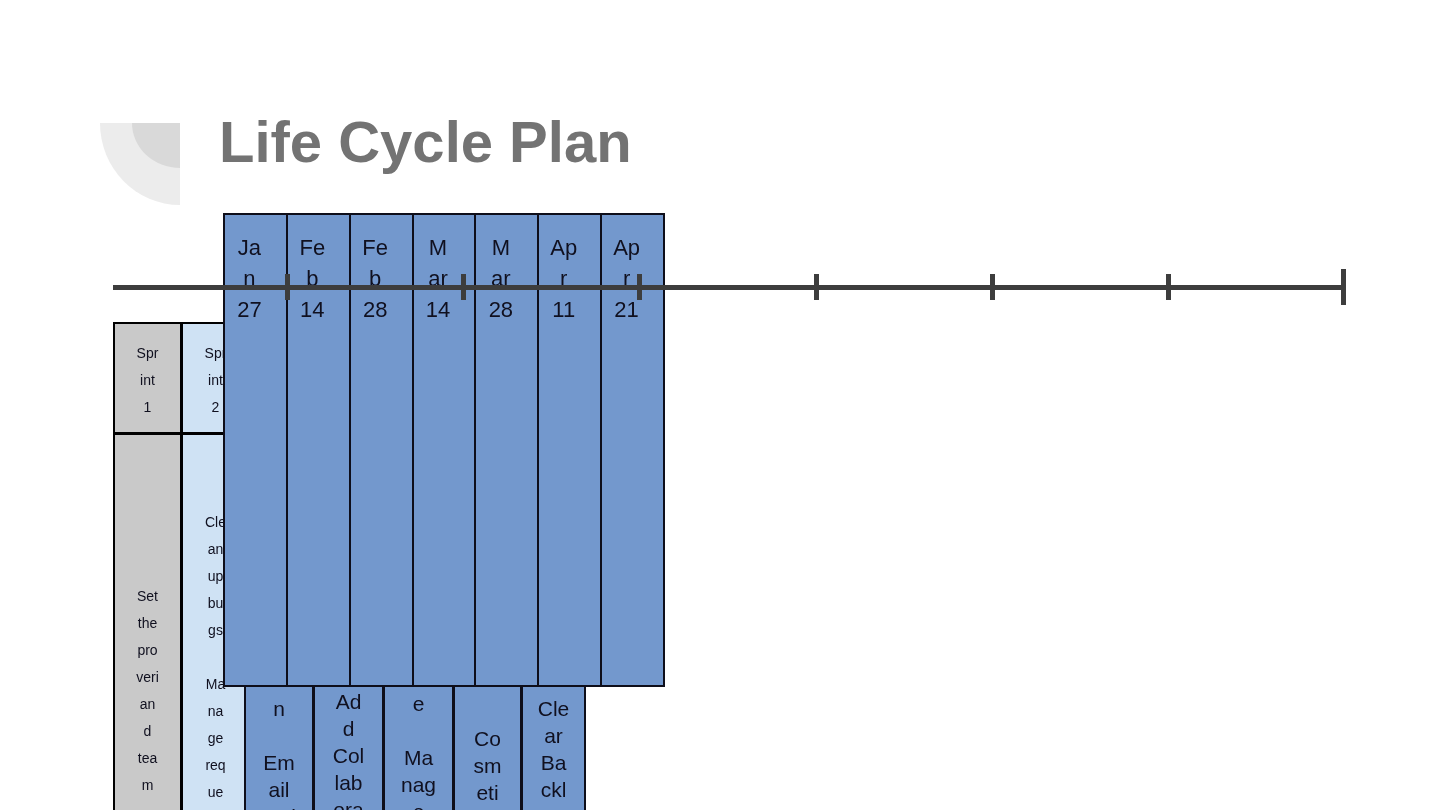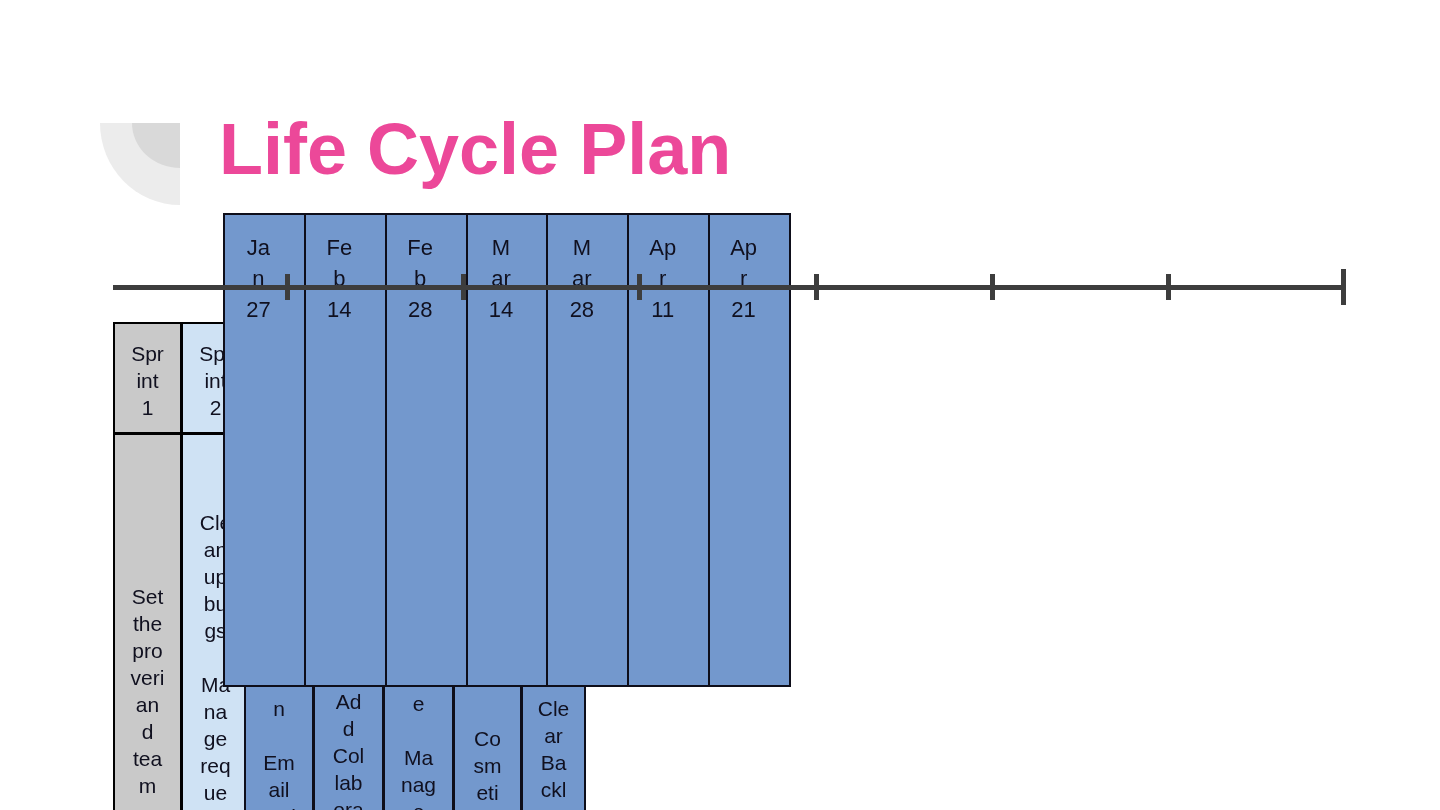--- a/index.html
+++ b/index.html
@@ -5,45 +5,45 @@
   html,body{margin:0;padding:0;background:#ffffff;}
   .stage{position:relative;width:1440px;height:810px;background:#ffffff;overflow:hidden;
          font-family:"Liberation Sans",sans-serif;}
 
   
   .deco-outer{position:absolute;left:100px;top:123px;width:80px;height:82px;
               background:#ececec;border-radius:0 0 0 100%;z-index:0;}
   .deco-inner{position:absolute;left:132px;top:123px;width:48px;height:45px;
               background:#d9d9d9;border-radius:0 0 0 100%;z-index:0;}
 
-  .title{position:absolute;left:219px;top:108px;margin:0;font-size:72px;font-weight:bold;
-         color:#ec4899;letter-spacing:0;z-index:5;white-space:nowrap;}
+  .title{position:absolute;left:219px;top:108px;margin:0;font-size:58px;font-weight:bold;
+         color:#737373;letter-spacing:0;z-index:5;white-space:nowrap;}
 
   
   .cell{position:absolute;box-sizing:border-box;border:2px solid #000000;
-        text-align:center;font-size:21px;line-height:27px;color:#10101f;z-index:1;}
+        text-align:center;font-size:14px;line-height:27px;color:#10101f;z-index:1;}
   .gray{background:#c9c9c9;}
   .lblue{background:#cfe2f4;}
   .c-s1h{left:113px;top:322px;width:69px;height:112px;padding-top:16px;}
   .c-s2h{left:181px;top:322px;width:69px;height:112px;padding-top:16px;}
   .c-s1t{left:113px;top:433px;width:69px;height:500px;padding-top:148px;}
   .c-s2t{left:181px;top:433px;width:69px;height:500px;padding-top:74px;}
 
   
   .task{position:absolute;top:600px;height:270px;box-sizing:border-box;
         background:#7398cd;border:2px solid #0e0e1a;text-align:center;
         font-size:21px;line-height:27px;color:#10101f;z-index:2;}
   .t1{left:244px;width:70px;padding-top:93px;}
   .t2{left:313px;width:71px;padding-top:86px;}
   .t3{left:383px;width:71px;padding-top:88px;}
   .t4{left:453px;width:69px;padding-top:123px;}
   .t5{left:521px;width:65px;padding-top:93px;}
 
   
-  .months{position:absolute;left:223px;top:213px;width:568px;height:474px;display:flex;
+  .months{position:absolute;left:223px;top:213px;width:442px;height:474px;display:flex;
           box-sizing:border-box;border:2px solid #0e0e1a;background:#7398cd;z-index:3;}
   .month{flex:1;box-sizing:border-box;border-right:2px solid #0e0e1a;
          padding:17px 12px 0 0;text-align:center;font-size:22px;line-height:31px;color:#10101f;}
   .month:last-child{border-right:none;}
 
   
   .tl-line{position:absolute;left:113px;top:285px;width:1232px;height:5px;background:#3d3d3d;z-index:4;}
   .tick{position:absolute;top:274px;width:5px;height:26px;background:#3d3d3d;z-index:4;}
   .tick.k0{left:285px;} .tick.k1{left:461px;} .tick.k2{left:637px;}
   .tick.k3{left:814px;} .tick.k4{left:990px;} .tick.k5{left:1166px;}

